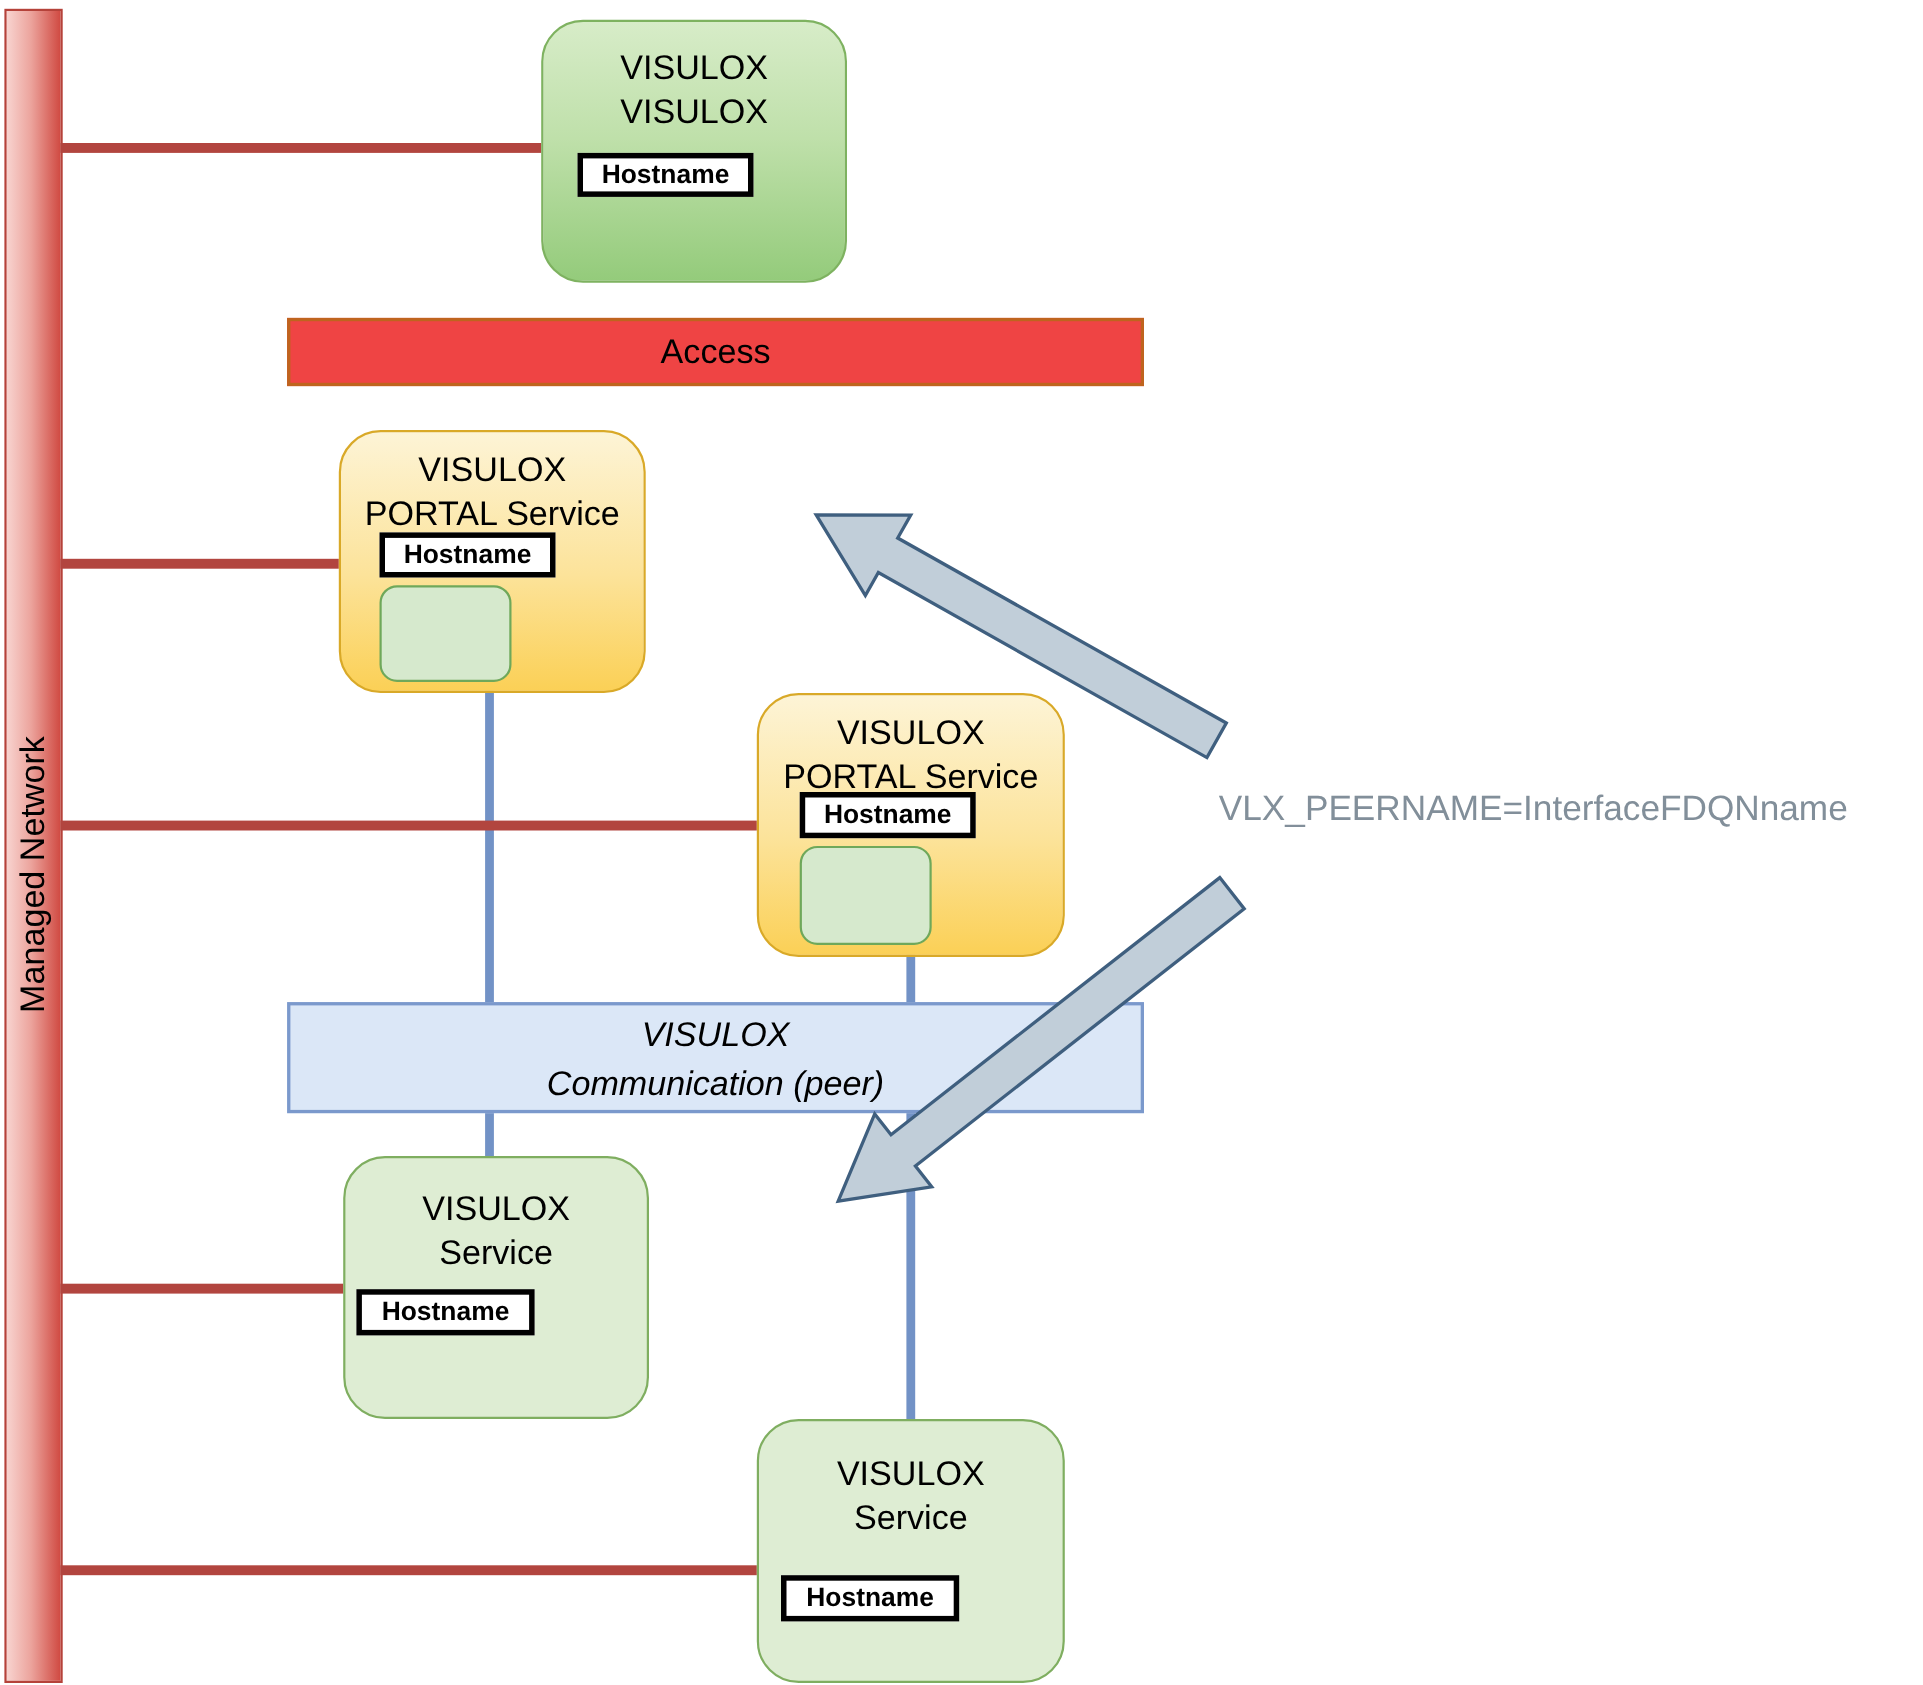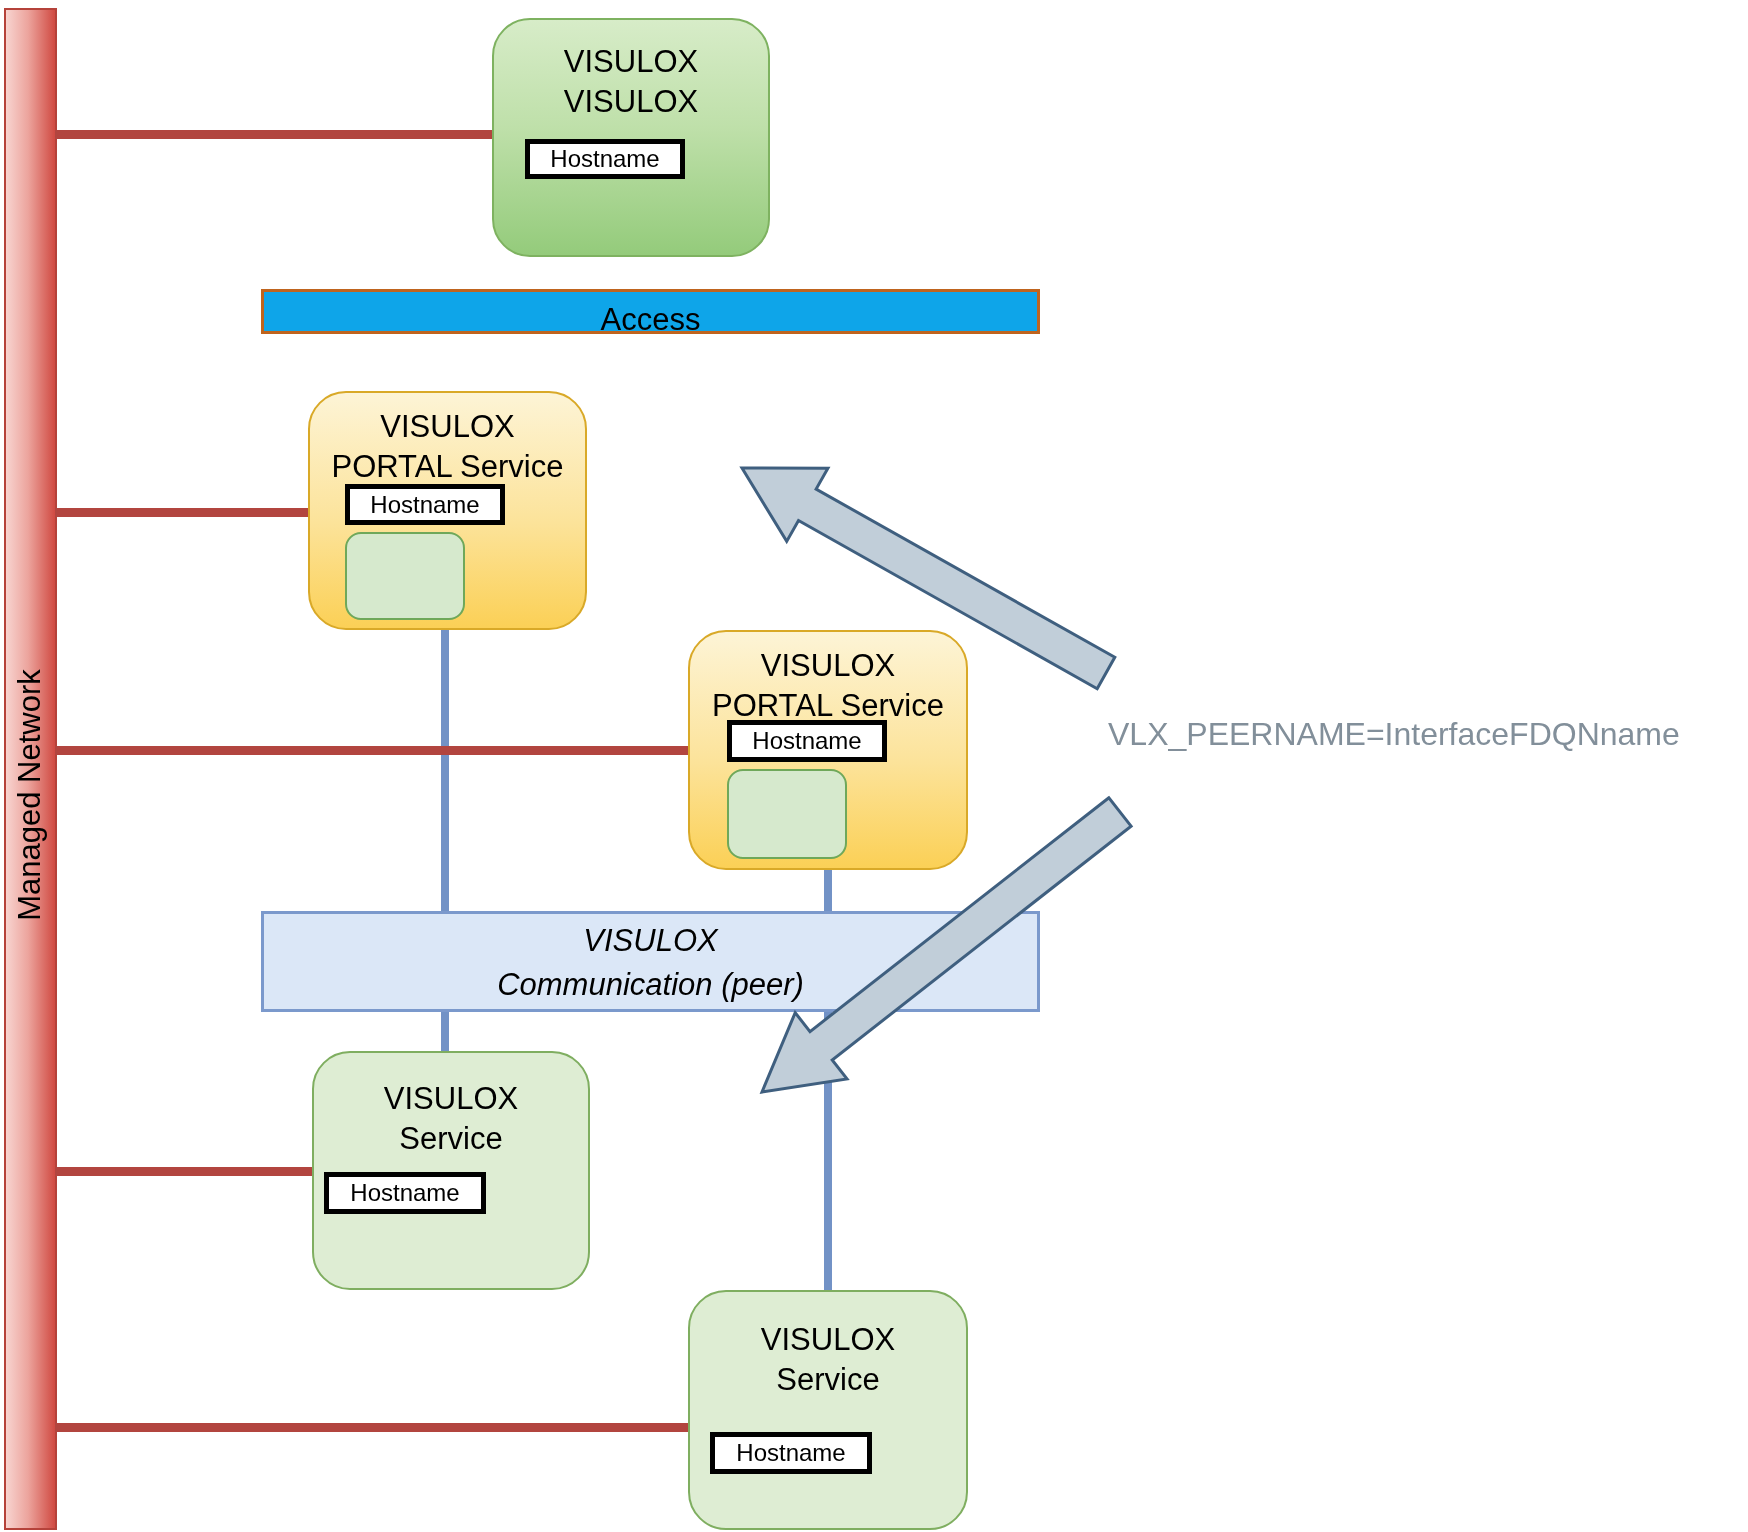--- a/index.html
+++ b/index.html
@@ -42,35 +42,35 @@
   .portal1{left:308px;top:391px;width:279px;height:239px;}
   .portal2{left:688px;top:630px;width:280px;height:240px;}
   .portal1 .title,.portal2 .title{padding-top:14px;}
   .service1{left:312px;top:1051px;width:278px;height:239px;}
   .service1 .title{padding-top:26px;}
   .service2{left:688px;top:1290px;width:280px;height:240px;}
   .service2 .title{padding-top:28px;}
 
   .hostbox{position:absolute;background:#ffffff;border:5px solid #000;box-sizing:border-box;
     display:flex;align-items:center;justify-content:center;
-    font-weight:normal;font-size:24px;color:#000;}
+    font-weight:bold;font-size:24px;color:#000;}
   .gateway .hostbox{left:31px;top:119px;width:160px;height:40px;}
   .portal1 .hostbox{left:35px;top:91px;width:160px;height:41px;}
   .portal2 .hostbox{left:37px;top:88px;width:160px;height:42px;}
   .service1 .hostbox{left:10px;top:119px;width:162px;height:42px;}
   .service2 .hostbox{left:20px;top:140px;width:162px;height:42px;}
 
   .subbox{position:absolute;background:#d6e9cd;border:2px solid #6fa85a;border-radius:16px;
     box-sizing:border-box;}
   .portal1 .subbox{left:35px;top:139px;width:120px;height:88px;}
   .portal2 .subbox{left:37px;top:137px;width:120px;height:90px;}
 
   
   .hbar{position:absolute;box-sizing:border-box;z-index:2;text-align:center;color:#000;}
-  .access-bar{left:261px;top:289px;width:779px;height:45px;background:#0ea5e9;
+  .access-bar{left:261px;top:289px;width:779px;height:62px;background:#ef4444;
     border:3px solid #bf641e;font-size:31px;line-height:56px;}
   .comm-bar{left:261px;top:911px;width:779px;height:101px;background:#dbe7f7;
     border:3px solid #7b99cc;font-style:italic;font-size:31px;line-height:44px;
     padding-top:5px;}
 
   
   .arrows{position:absolute;left:0;top:0;width:1748px;height:1532px;z-index:3;pointer-events:none;}
 
   
   .peer-note{position:absolute;left:1108px;top:716px;font-size:32px;color:#828f9a;

